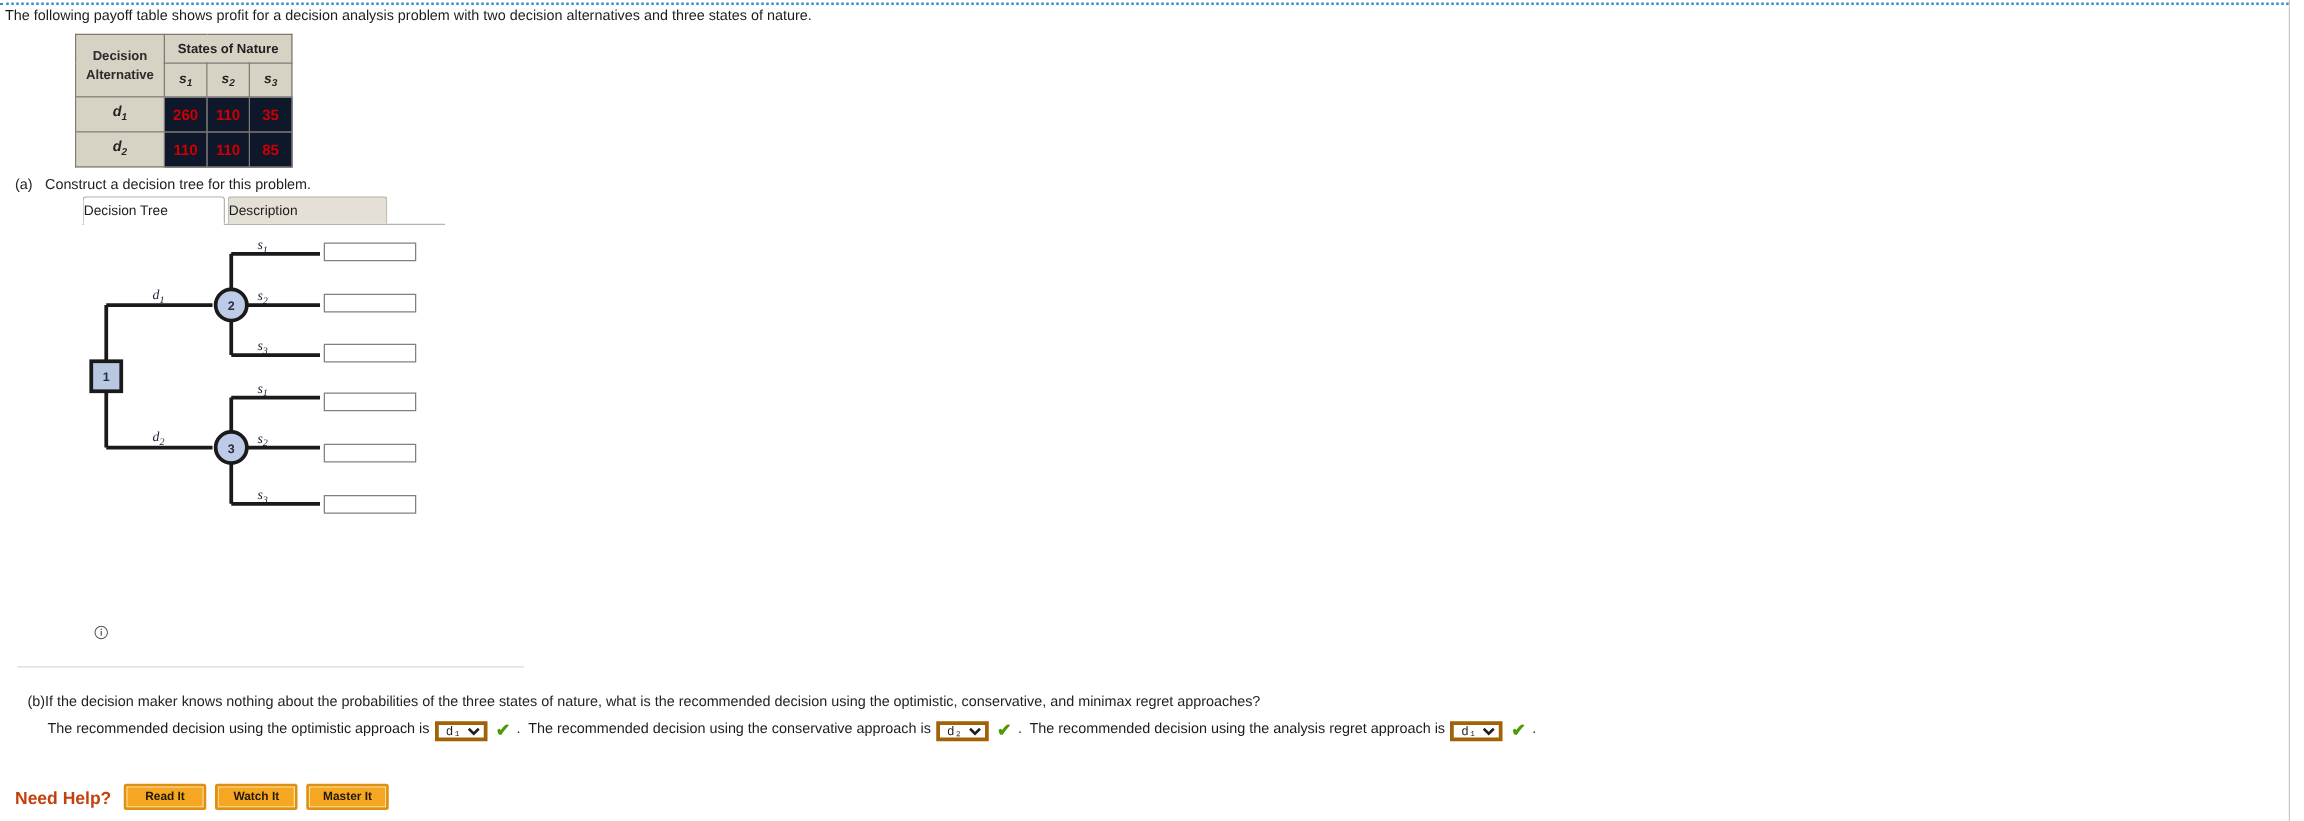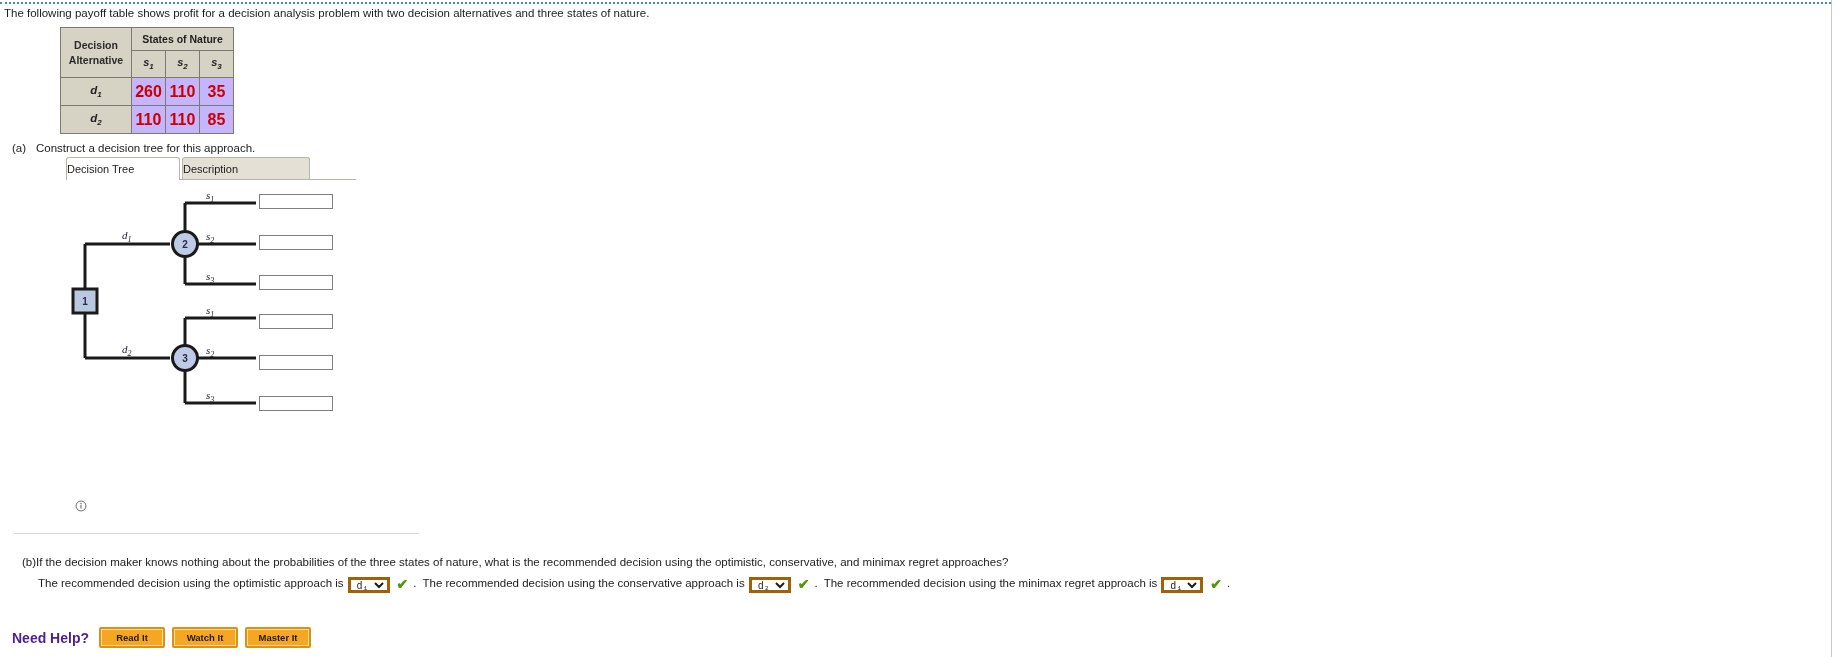--- a/index.html
+++ b/index.html
@@ -77,24 +77,24 @@
     font-style: italic;
     font-size: 11px;
   }
   .d-cell {
     background: #d6d2c4;
     height: 27px;
     font-style: italic;
     font-size: 11.5px;
   }
   .val-cell {
-    background: #c4b5fd;
+    background: #0f172a;
     color: #cc0000;
     font-weight: bold;
-    font-size: 16px;
+    font-size: 12px;
     height: 27px;
   }
   .sub { font-size: 8px; vertical-align: sub; font-style: italic; }
 
   
   #part-a-row {
     position: absolute;
     left: 12px; top: 142px;
     font-size: 11.5px;
     white-space: nowrap;
@@ -227,21 +227,21 @@
   }
 
   
   #need-help-wrap {
     position: absolute;
     left: 12px; top: 627px;
     display: flex;
     align-items: center;
   }
   #need-help-label {
-    color: #4c1d95;
+    color: #c2410c;
     font-size: 14px;
     font-weight: bold;
     margin-right: 10px;
   }
   .help-btn {
     display: inline-block;
     background: #f5a623;
     border: 2px solid #e09010;
     border-radius: 2px;
     color: #231a06;
@@ -288,21 +288,21 @@
       <td class="d-cell"><span>d</span><span class="sub">2</span></td>
       <td class="val-cell">110</td>
       <td class="val-cell">110</td>
       <td class="val-cell">85</td>
     </tr>
   </tbody>
     </table>
 </div>
 
 <div id="part-a-row">
-  <span id="part-a-label">(a)</span><span>Construct a decision tree for this approach.</span>
+  <span id="part-a-label">(a)</span><span>Construct a decision tree for this problem.</span>
 </div>
 
 <div id="tabs-wrap">
   <div class="tab active">Decision Tree</div>
   <div class="tab inactive">Description</div>
 </div>
 <div id="tabs-baseline"></div>
 <div id="tab-active-mask"></div>
 
 <svg id="tree-svg" width="300" height="240" viewBox="0 0 300 240">
@@ -396,21 +396,21 @@
   </select>
   <span class="check">✔</span>
   <span class="txt">.</span>
   <span class="txt" style="margin-left:6px">The recommended decision using the conservative approach is</span>
   <select class="dsel">
     <option>d₁</option>
     <option selected="">d₂</option>
   </select>
   <span class="check">✔</span>
   <span class="txt">.</span>
-  <span class="txt" style="margin-left:6px">The recommended decision using the minimax regret approach is</span>
+  <span class="txt" style="margin-left:6px">The recommended decision using the analysis regret approach is</span>
   <select class="dsel">
     <option>d₁</option>
     <option>d₂</option>
   </select>
   <span class="check">✔</span>
   <span class="txt">.</span>
 </div>
 
 <div id="need-help-wrap">
   <span id="need-help-label">Need Help?</span>

